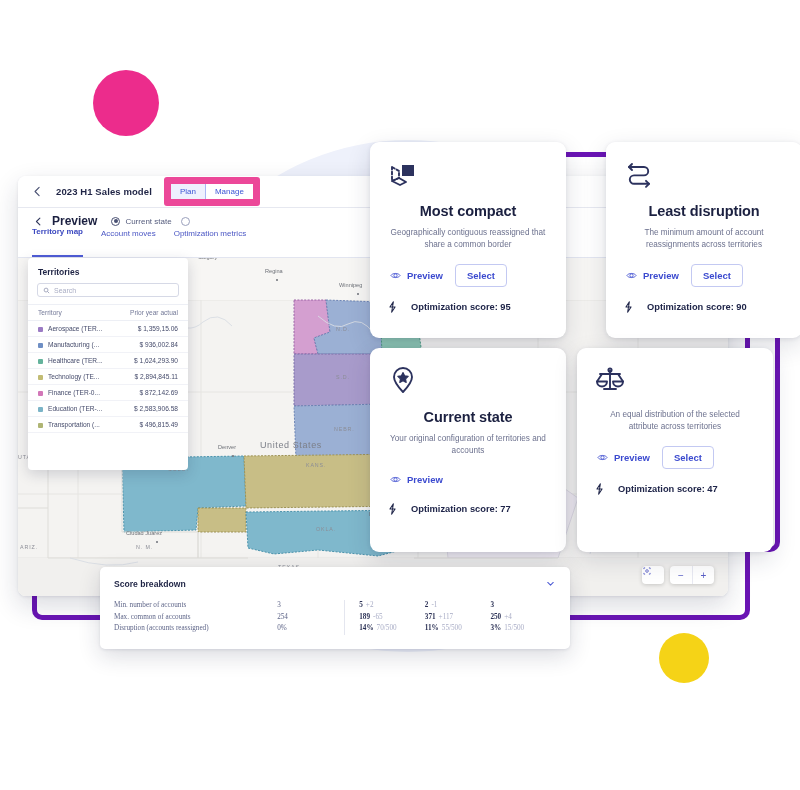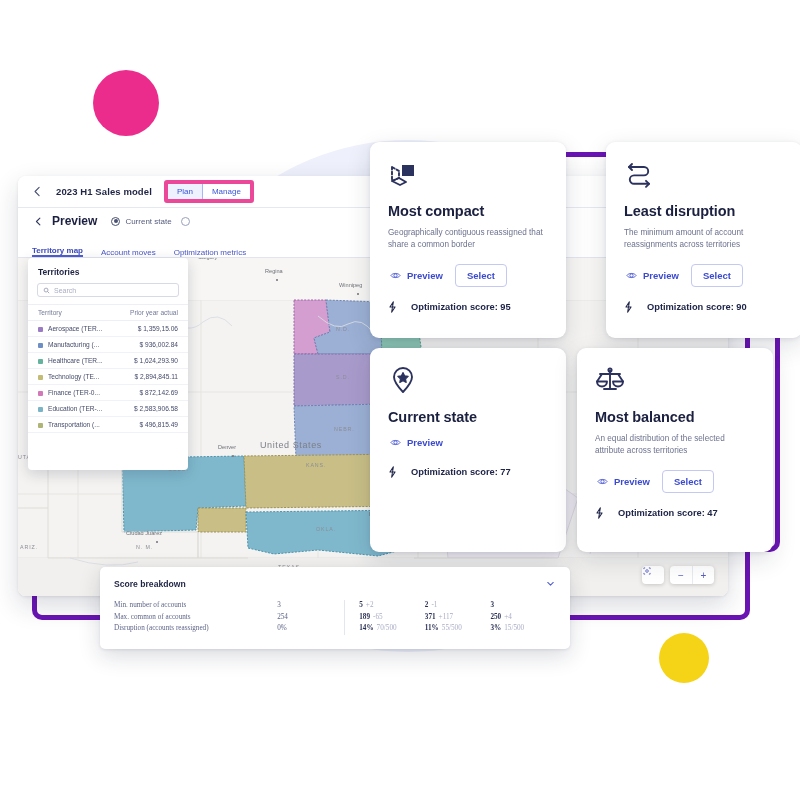--- a/index.html
+++ b/index.html
@@ -53,21 +53,21 @@
     border-bottom: 1px solid #E6E8F0; background: #fff;
   }
   .icon-back {
     width: 14px; height: 14px; flex: none;
     color: #4A5173; display: flex; align-items: center; justify-content: center;
   }
   .doc-title {
     font-size: 9.5px; color: #1F2445; font-weight: 600; letter-spacing:.1px;
   }
   .seg {
-    display: flex; border: 4px solid #ec4899; border-radius: 3px; overflow: hidden;
+    display: flex; border: 7px solid #ec4899; border-radius: 3px; overflow: hidden;
   }
   .seg > div {
     font-size: 8px; padding: 3px 9px; color: #3C55D6; background: #fff;
   }
   .seg > div.active { background: #EEF1FE; }
   .seg > div + div { border-left: 1px solid #A9B6F5; }
 
   .subbar {
     height: 26px; display: flex; align-items: center; gap: 8px;
     padding: 0 14px; background: #fff;
@@ -79,21 +79,21 @@
   .radio.on::after {
     content:""; position: absolute; inset: 1.6px; border-radius: 50%; background: #4A5173;
   }
   .radio.off { border-color:#9AA0BC; }
   .radio-label { font-size: 8px; color: #555C7D; }
 
   .tabs {
     height: 24px; display: flex; align-items: flex-end; gap: 18px;
     padding: 0 14px; border-bottom: 1px solid #E2E5F0; background:#fff;
   }
-  .tab { font-size: 8px; color: #4A56C4; padding-bottom: 0; }
+  .tab { font-size: 8px; color: #4A56C4; padding-bottom: 19px; }
   .tab.sel { color: #3C49C0; border-bottom: 2px solid #4F5CD6; font-weight:600;}
 
   
   .map {
     position: absolute; left: 0; top: 82px; right: 0; bottom: 0;
     background: #F4F3F1; overflow: hidden;
   }
   .map svg { position:absolute; left:0; top:0; }
   .map-label { position: absolute; font-size: 5.3px; color: #8B8D96; letter-spacing: .9px; }
   .map-label.city { letter-spacing: 0; font-size: 5.6px; color: #6E7178; }
@@ -139,20 +139,21 @@
     font-size: 6.6px; color: #454B6B; padding: 4px 9px 4px 10px;
     border-bottom: 1px solid #F1F2F7; white-space: nowrap;
   }
   .swatch { display:inline-block; width:5px;height:5px;border-radius:1px; margin-right:5px; vertical-align:middle;}
 
   
   .card {
     position: absolute; background: #fff; border-radius: 9px;
     box-shadow: 0 8px 24px rgba(26,32,64,.14), 0 1px 4px rgba(26,32,64,.10);
     padding: 17px 18px 14px;
+    text-align: center;
   }
   .c1 { left: 370px; top: 142px; width: 196px; height: 196px; }
   .c2 { left: 606px; top: 142px; width: 196px; height: 196px; }
   .c3 { left: 370px; top: 348px; width: 196px; height: 204px; }
   .c4 { left: 577px; top: 348px; width: 196px; height: 204px; }
 
   .card-icon { width: 30px; height: 30px; color: #2C325E; margin-bottom: 14px; }
   .card-title { font-size: 14.5px; font-weight: 700; color: #1B2040; margin-bottom: 8px; letter-spacing:-.1px;}
   .card-desc { font-size: 8.2px; line-height: 1.45; color: #6C718E; margin-bottom: 13px; }
   .card-actions { display: flex; align-items: center; gap: 10px; margin-bottom: 14px; }
@@ -478,20 +479,21 @@
   </div>
 
   <div class="card c3">
     <div class="card-icon">
       <svg viewBox="0 0 30 30" width="30" height="30" fill="none" stroke="currentColor" stroke-width="1.9" stroke-linejoin="round" stroke-linecap="round">
         <path d="M15 27 C15 27 24 17.5 24 12 A9 9 0 1 0 6 12 C6 17.5 15 27 15 27 Z"></path>
         <path d="M15 7.5 L16.6 10.8 L20.2 11.3 L17.6 13.8 L18.2 17.4 L15 15.7 L11.8 17.4 L12.4 13.8 L9.8 11.3 L13.4 10.8 Z" fill="currentColor" stroke-width="1.1"></path>
       </svg>
     </div>
     <div class="card-title">Current state</div>
+    <div class="card-desc">Your original configuration of territories and accounts</div>
     <div class="card-actions">
       <div class="btn-preview">
         <span class="eye">
           <svg viewBox="0 0 18 18" width="11" height="11" fill="none" stroke="currentColor" stroke-width="1.3">
               <path d="M1.5 9 C4 4.5 14 4.5 16.5 9 C14 13.5 4 13.5 1.5 9 Z"></path>
               <circle cx="9" cy="9" r="2.6"></circle>
             </svg>
         </span>
         <span>Preview</span>
       </div>
@@ -511,21 +513,20 @@
       <svg viewBox="0 0 30 30" width="30" height="30" fill="none" stroke="currentColor" stroke-width="1.9" stroke-linejoin="round" stroke-linecap="round">
         <path d="M15 5.5 V24"></path>
         <path d="M5 9 H25"></path>
         <path d="M9 24 H21"></path>
         <path d="M2 16.5 A5 5 0 0 0 12 16.5 Z"></path>
         <path d="M18 16.5 A5 5 0 0 0 28 16.5 Z"></path>
         <path d="M7 9 L2 16.5 M23 9 L28 16.5"></path>
         <circle cx="15" cy="5" r="1.6"></circle>
       </svg>
     </div>
-    <div class="card-title">Most balanced</div>
     <div class="card-desc">An equal distribution of the selected attribute across territories</div>
     <div class="card-actions">
       <div class="btn-preview">
         <span class="eye">
           <svg viewBox="0 0 18 18" width="11" height="11" fill="none" stroke="currentColor" stroke-width="1.3">
               <path d="M1.5 9 C4 4.5 14 4.5 16.5 9 C14 13.5 4 13.5 1.5 9 Z"></path>
               <circle cx="9" cy="9" r="2.6"></circle>
             </svg>
         </span>
         <span>Preview</span>

